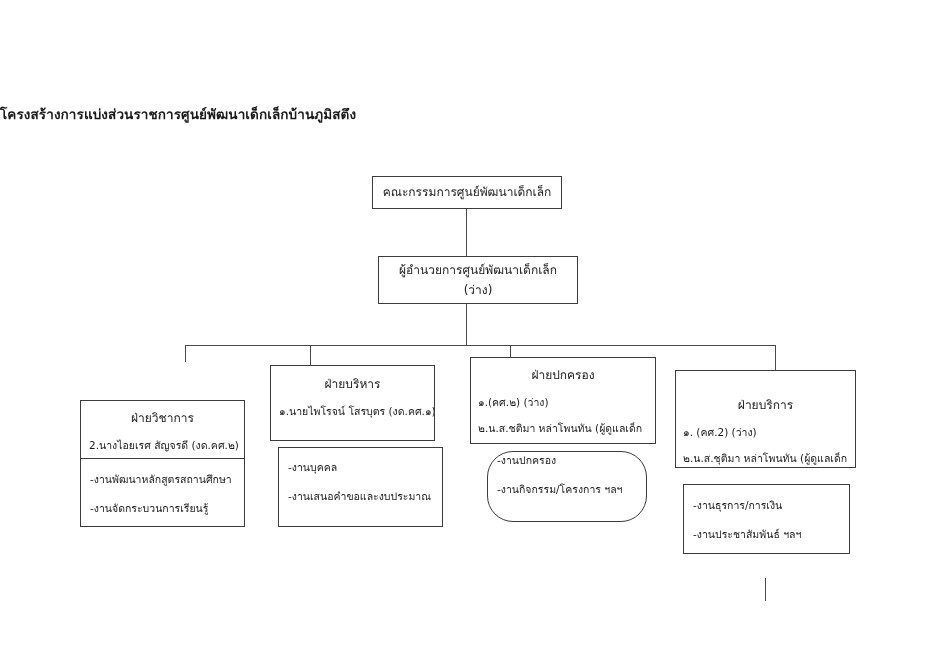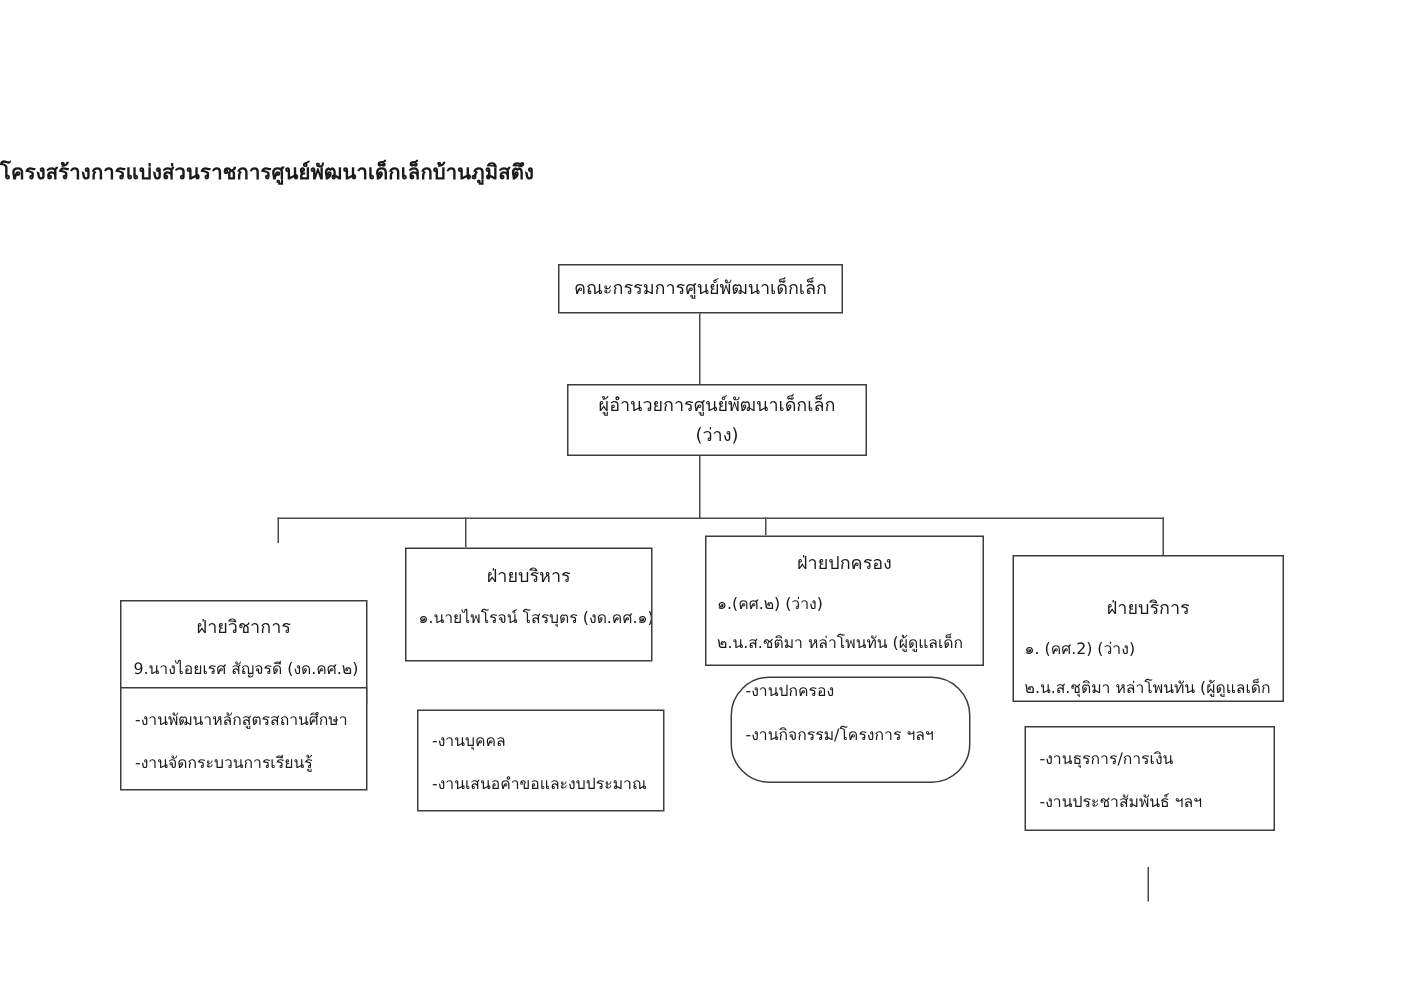--- a/index.html
+++ b/index.html
@@ -128,23 +128,23 @@
   #tasks-academic {
     left: 80px;
     top: 440px;
     width: 165px;
     height: 69px;
     padding: 12px 9px 0 9px;
     margin-top: 18px;
   }
   #tasks-admin {
     left: 278px;
-    top: 473px;
-    width: 165px;
-    height: 68px;
+    top: 447px;
+    width: 165px;
+    height: 80px;
     padding: 11px 9px 0 9px;
   }
   #tasks-governance {
     left: 487px;
     top: 451px;
     width: 160px;
     height: 71px;
     padding: 0 9px 0 9px;
     border-radius: 26px;
   }
@@ -200,21 +200,21 @@
 
   <div class="conn v" id="conn-director-down"></div>
   <div class="conn h" id="conn-bus"></div>
   <div class="conn v" id="conn-drop-1"></div>
   <div class="conn v" id="conn-drop-2"></div>
   <div class="conn v" id="conn-drop-3"></div>
   <div class="conn v" id="conn-drop-4"></div>
 
   <div class="box" id="dept-academic">
     <div class="dept-head">ฝ่ายวิชาการ</div>
-    <div class="dept-member">9.นางไอยเรศ สัญจรดี  (งด.คศ.๒)</div>
+    <div class="dept-member">2.นางไอยเรศ สัญจรดี  (งด.คศ.๒)</div>
   </div>
 
   <div class="box" id="dept-admin">
     <div class="dept-head">ฝ่ายบริหาร</div>
     <div class="dept-member">๑.นายไพโรจน์ โสรบุตร  (งด.คศ.๑)</div>
   </div>
 
   <div class="box" id="dept-governance">
     <div class="dept-head">ฝ่ายปกครอง</div>
     <div class="dept-member">๑.(คศ.๒) (ว่าง)</div>

